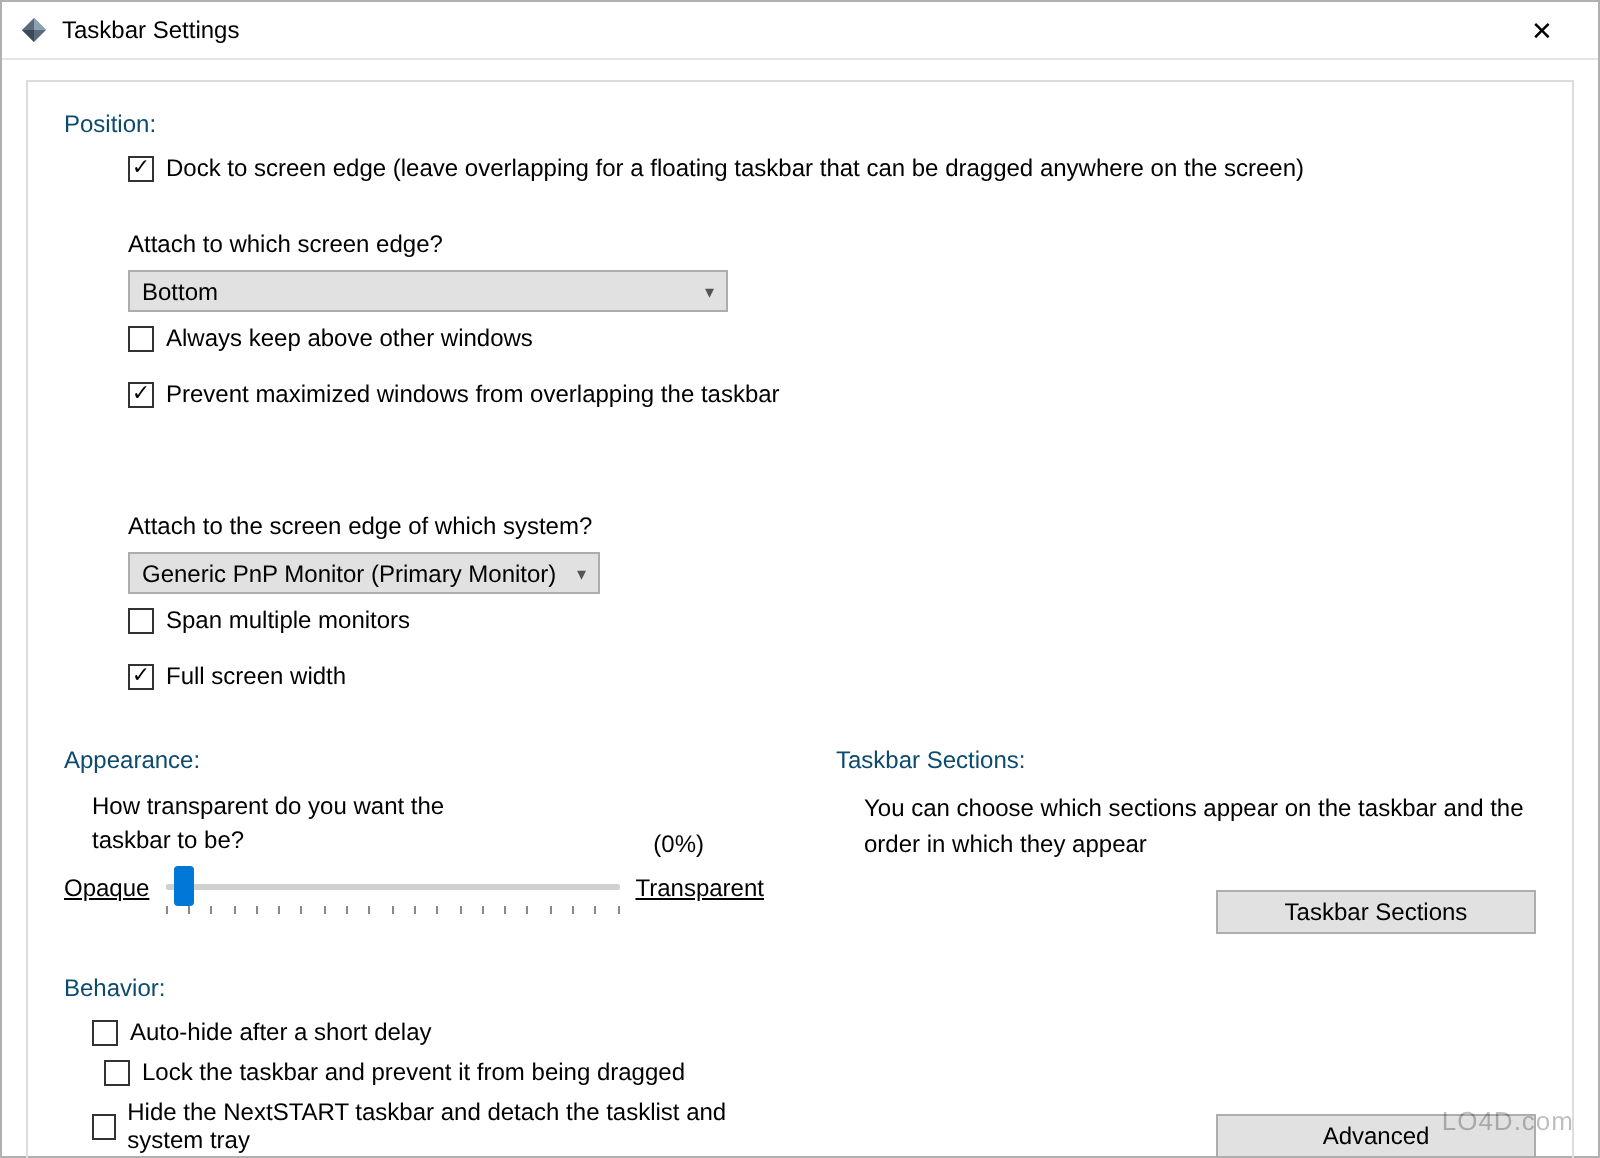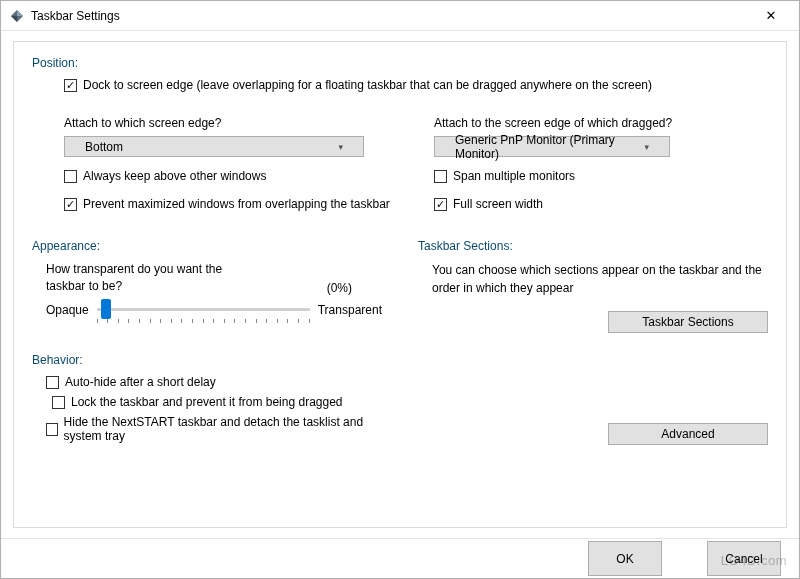--- a/index.html
+++ b/index.html
@@ -58,22 +58,22 @@
     font-size: 10px; line-height: 1;
     background: #fff;
   }
   .chk.checked::after { content: "✓"; font-size: 11px; }
   .indent { margin-left: 32px; }
   .dropdown {
     height: 21px;
     border: 1px solid #adadad;
     background: #e1e1e1;
     display: flex; align-items: center;
-    padding: 0 20px;
-    margin: 6px 0 12px 0;
+    padding: 0 6px;
+    margin: 6px 0 0 0;
     position: relative;
     cursor: default;
   }
   .dropdown .dd-text { flex: 1; }
   .dropdown .dd-arrow { font-size: 9px; color: #555; }
   .q-label { margin: 10px 0 4px 0; }
   .slider-wrap {
     display: flex; align-items: center;
     margin-top: 2px;
     gap: 8px;
@@ -155,38 +155,38 @@
   <div class="content">
     <div class="groupbox">
 
       <div class="section-label">Position:</div>
 
       <div class="chk-row indent">
         <span class="chk checked"></span>
         <span>Dock to screen edge (leave overlapping for a floating taskbar that can be dragged anywhere on the screen)</span>
       </div>
 
-      <div class="two-col indent" style="margin-top:14px;">
+      <div class="two-col indent" style="margin-top:14px;flex-direction:column;">
         <div class="col">
           <div class="q-label">Attach to which screen edge?</div>
           <div class="dropdown" style="width:300px;">
             <span class="dd-text">Bottom</span>
             <span class="dd-arrow">▾</span>
           </div>
           <div class="chk-row">
             <span class="chk"></span>
             <span>Always keep above other windows</span>
           </div>
           <div class="chk-row" style="margin-top:14px;">
             <span class="chk checked"></span>
             <span>Prevent maximized windows from overlapping the taskbar</span>
           </div>
         </div>
         <div class="col">
-          <div class="q-label">Attach to the screen edge of which dragged?</div>
+          <div class="q-label">Attach to the screen edge of which system?</div>
           <div class="dropdown" style="width:236px;">
             <span class="dd-text">Generic PnP Monitor (Primary Monitor)</span>
             <span class="dd-arrow">▾</span>
           </div>
           <div class="chk-row">
             <span class="chk"></span>
             <span>Span multiple monitors</span>
           </div>
           <div class="chk-row" style="margin-top:14px;">
             <span class="chk checked"></span>
@@ -197,21 +197,21 @@
 
       <div class="two-col" style="margin-top:18px;">
         <div class="col" style="max-width:56%;">
           <div class="section-label">Appearance:</div>
           <div style="display:flex; margin-left:14px;">
             <div style="flex:1;">
               <div style="max-width:210px; line-height:1.4;">How transparent do you want the taskbar to be?</div>
             </div>
             <div class="pct" style="align-self:flex-end;">(0%)</div>
           </div>
-          <div class="slider-wrap" style="margin-left:14px; margin-top:2px;">
+          <div class="slider-wrap" style="margin-top:2px;text-decoration:underline;">
             <span class="slider-label">Opaque</span>
             <div class="slider-track">
               <div class="slider-bar"></div>
               <div class="slider-thumb"></div>
               <div class="slider-ticks">
                 <span></span>
                   <span></span>
                   <span></span>
                   <span></span>
                   <span></span>

